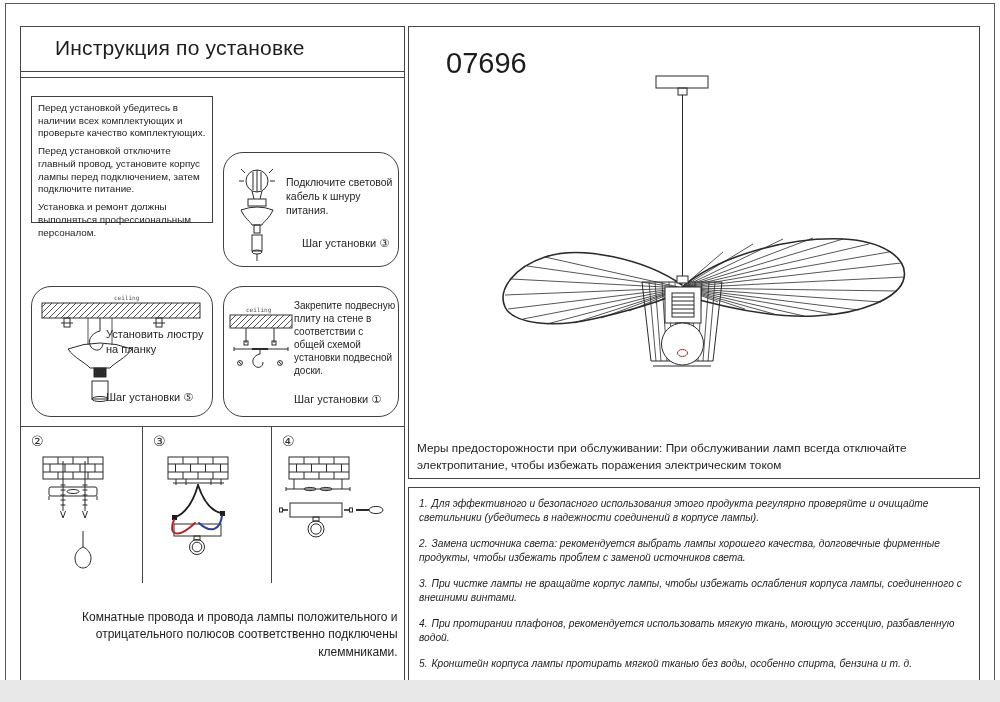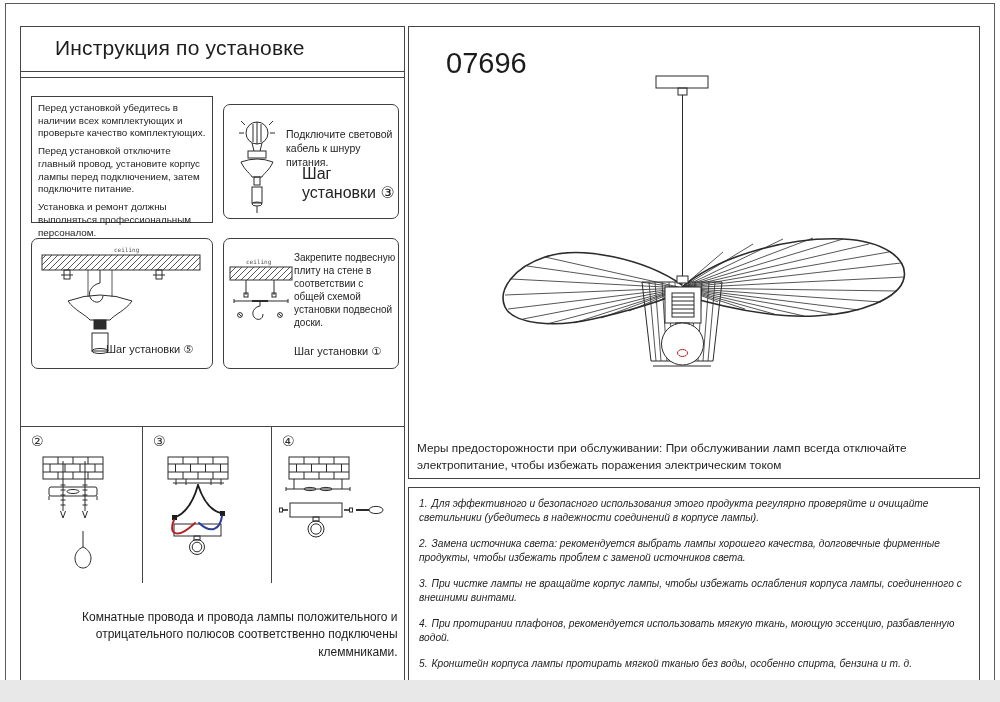--- a/index.html
+++ b/index.html
@@ -6,26 +6,26 @@
   #page{position:relative;width:1000px;height:680px;background:#ffffff;overflow:hidden;
         font-family:"Liberation Sans","DejaVu Sans",sans-serif;color:#242424;}
   .pageborder{position:absolute;left:5px;top:3px;width:988px;height:694px;border:1px solid #5a5a5a;}
   
   #left-panel{position:absolute;left:20px;top:26px;width:385px;height:657px;border:1px solid #454545;box-sizing:border-box;}
   .title-row{position:absolute;left:0;top:0;width:100%;height:45px;border-bottom:1px solid #454545;box-sizing:border-box;}
   .title-row span{position:absolute;left:34px;top:9px;font-size:21px;letter-spacing:.2px;color:#1d1d1d;}
   .title-gap{position:absolute;left:0;top:45px;width:100%;height:6px;border-bottom:1px solid #454545;box-sizing:border-box;}
   .instr-area{position:absolute;left:0;top:51px;width:383px;height:348px;}
   .ibox{position:absolute;border:1.2px solid #3f3f3f;box-sizing:border-box;background:#fff;}
-  .r18{border-radius:7px;}
+  .r18{border-radius:20px;margin-top:48px;}
   #box1{left:10px;top:18px;width:182px;height:127px;padding:5px 6px;}
   #box1 p{margin:0 0 5px 0;font-size:9.8px;line-height:1.3;color:#222;}
   #box2{left:202px;top:26px;width:176px;height:115px;}
   #box2 .txt{position:absolute;left:62px;top:22px;width:110px;font-size:10.5px;line-height:1.35;}
-  #box2 .step{position:absolute;left:62px;bottom:16px;font-size:16px;padding-left:16px;}
+  #box2 .step{position:absolute;left:62px;bottom:16px;font-size:11px;padding-left:16px;}
   #box3{left:10px;top:160px;width:182px;height:131px;}
   #box3 .txt{position:absolute;left:74px;top:40px;width:104px;font-size:11px;line-height:1.35;}
   #box3 .step{position:absolute;left:74px;bottom:12px;font-size:11px;}
   #box4{left:202px;top:160px;width:176px;height:131px;}
   #box4 .txt{position:absolute;left:70px;top:12px;width:102px;font-size:10px;line-height:1.3;}
   #box4 .step{position:absolute;left:70px;bottom:10px;font-size:11px;text-align:center;}
   .diagram-row{position:absolute;left:0;top:399px;width:383px;height:156px;border-top:1px solid #454545;display:flex;box-sizing:border-box;}
   .dcell{position:relative;height:156px;box-sizing:border-box;}
   .dcell.c1{width:122px;border-right:1px solid #454545;}
   .dcell.c2{width:129px;border-right:1px solid #454545;}
@@ -109,20 +109,21 @@
             <line x1="56" y1="31" x2="56" y2="58" class="thin"></line>
             <line x1="80" y1="31" x2="80" y2="58" class="thin"></line>
             <line x1="68" y1="31" x2="68" y2="44"></line>
             <path d="M 68,44 C 59,46 55,54 59,60 C 63,65 70,64 71,57"></path>
             <path d="M 36,62 Q 68,50 100,62 C 94,71 82,76 78,81 L 58,81 C 54,76 42,71 36,62 Z"></path>
             <rect x="62" y="81" width="12" height="9" fill="#2b2b2b"></rect>
             <rect x="60" y="94" width="16" height="18"></rect>
             <ellipse cx="68" cy="112" rx="8" ry="2.5"></ellipse>
           </g>
         </svg>
+        <div class="txt">Установить люстру на планку</div>
         <div class="step">Шаг установки ⑤</div>
       </div>
 
       <div id="box4" class="ibox r18">
         <svg width="72" height="122" viewBox="0 0 72 122" style="position:absolute;left:2px;top:14px">
           <defs>
             <pattern id="hb4" width="6" height="6" patternUnits="userSpaceOnUse">
               <line x1="0" y1="6" x2="6" y2="0" stroke="#555" stroke-width="1"></line>
             </pattern>
           </defs>

